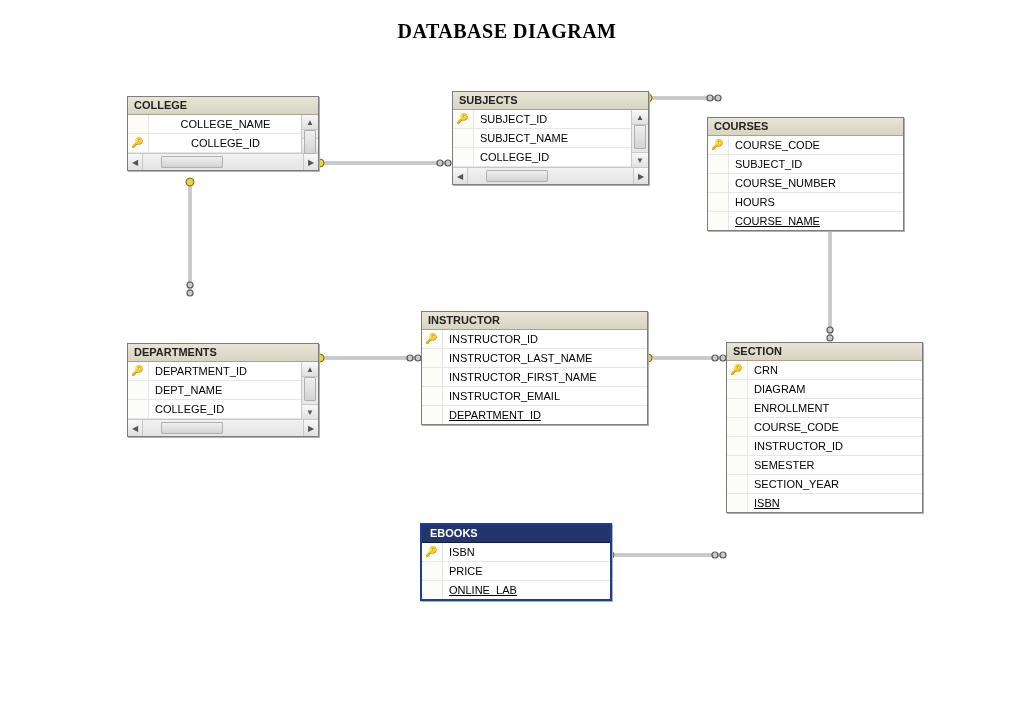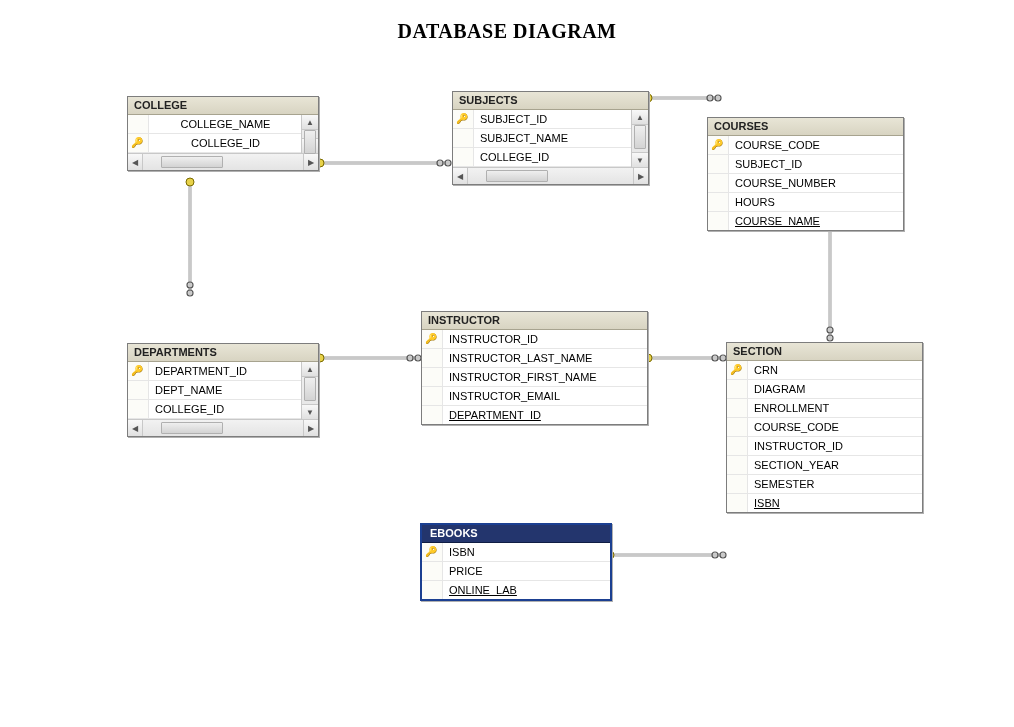--- a/index.html
+++ b/index.html
@@ -410,25 +410,25 @@
       <div class="col-row">
           <div class="key-cell"></div>
           <div class="col-name">COURSE_CODE</div>
         </div>
       <div class="col-row">
           <div class="key-cell"></div>
           <div class="col-name">INSTRUCTOR_ID</div>
         </div>
       <div class="col-row">
           <div class="key-cell"></div>
+          <div class="col-name">SEMESTER</div>
+        </div>
+      <div class="col-row">
+          <div class="key-cell"></div>
           <div class="col-name">SECTION_YEAR</div>
-        </div>
-      <div class="col-row">
-          <div class="key-cell"></div>
-          <div class="col-name">SEMESTER</div>
         </div>
       <div class="col-row">
           <div class="key-cell"></div>
           <div class="col-name">ISBN</div>
         </div>
     </div>
   </div>
 
   <div class="table-box selected" style="left:420px; top:523px; width:188px;">
     <div class="tb-header">EBOOKS</div>

